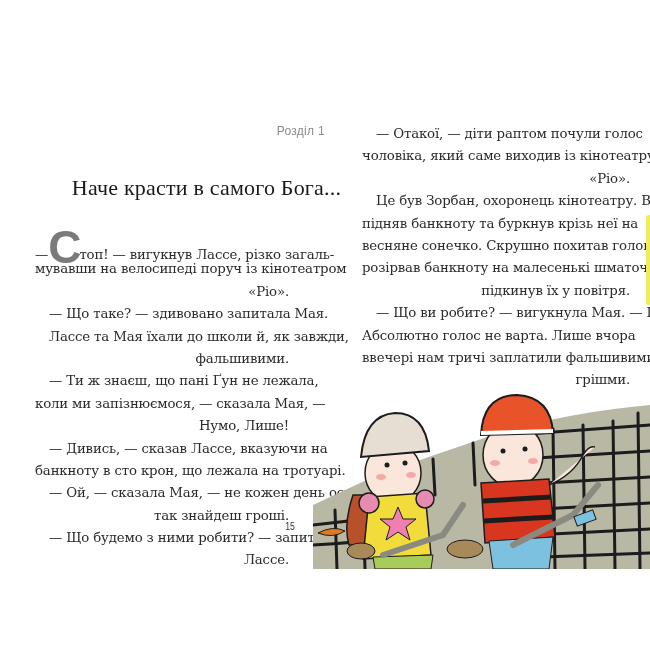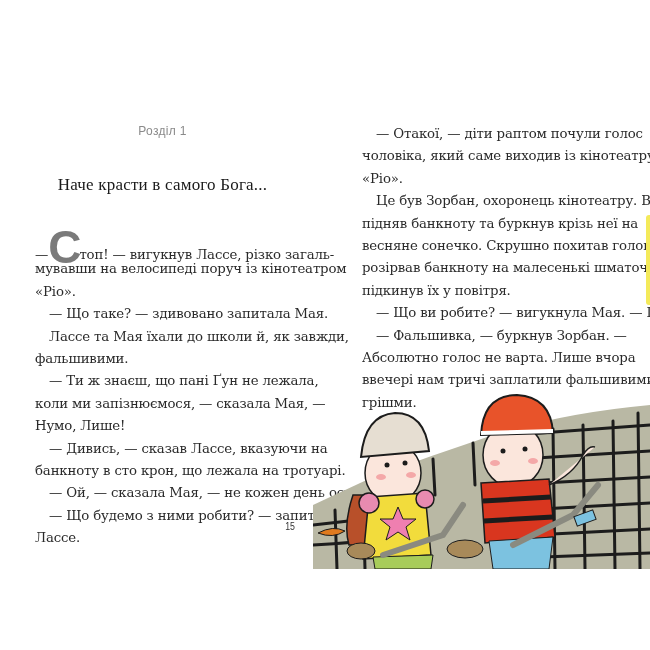--- a/index.html
+++ b/index.html
@@ -1,28 +1,28 @@
 <!DOCTYPE html>
 <html><head>
 <meta charset="utf-8">
 <style>
   html, body { margin:0; padding:0; }
   body { width:650px; height:650px; background:#ffffff; position:relative; overflow:hidden;
          font-family:"DejaVu Serif", "Liberation Serif", serif; color:#2a2a2a; }
   .page { position:absolute; top:0; height:650px; }
   .page-left { left:0; width:325px; }
   .page-right { left:325px; width:325px; }
-  .chapter-label { position:absolute; left:0; width:325px; top:124px; text-align:center;
+  .chapter-label { position:absolute; left:0; width:325px; top:124px; text-align:right;
                    font-family:"Liberation Sans", sans-serif; font-size:12px; color:#8a8a8a; letter-spacing:0.3px; }
   .chapter-title { position:absolute; left:0; width:325px; top:175px; text-align:center;
-                   font-family:"Liberation Serif", serif; font-size:17px; color:#1a1a1a; letter-spacing:0.2px; }
+                   font-family:"Liberation Serif", serif; font-size:22px; color:#1a1a1a; letter-spacing:0.2px;padding-left:44px; }
   .col { position:absolute; font-size:13.3px; line-height:22.4px; letter-spacing:-0.15px; }
   .col-left { left:35px; top:236px; width:254px; }
   .col-right { left:37px; top:123px; width:268px; }
-  .line { white-space:nowrap; display:block; height:22.4px; }
+  .line { white-space:nowrap; display:block; height:22.4px;text-align:right; }
   .indent { padding-left:14px; }
   .dropcap { font-family:"Liberation Sans", sans-serif; font-size:46px; color:#7a7a7a; font-weight:bold;
              line-height:22px; vertical-align:-4px; letter-spacing:-2px; }
   .page-number { position:absolute; left:284px; top:520px; font-family:"Liberation Sans", sans-serif;
                  font-size:11px; color:#333; transform:scaleX(0.8); }
   .yellow-edge { position:absolute; left:646px; top:215px; width:6px; height:90px; background:#f4ea5a;
                  border-radius:3px; }
   .illustration { position:absolute; left:313px; top:385px; width:337px; height:184px; }
 </style>
 </head>
@@ -38,39 +38,39 @@
     <span class="line">«Ріо».</span>
     <span class="line indent">— Що таке? — здивовано запитала Мая.</span>
     <span class="line indent">Лассе та Мая їхали до школи й, як завжди,</span>
     <span class="line">фальшивими.</span>
     <span class="line indent">— Ти ж знаєш, що пані Ґун не лежала,</span>
     <span class="line">коли ми запізнюємося, — сказала Мая, —</span>
     <span class="line">Нумо, Лише!</span>
     <span class="line indent">— Дивись, — сказав Лассе, вказуючи на</span>
     <span class="line">банкноту в сто крон, що лежала на тротуарі.</span>
     <span class="line indent">— Ой, — сказала Мая, — не кожен день ось</span>
+    <span class="line">так знайдеш гроші.</span>
     <span class="line indent">— Що будемо з ними робити? — запитав</span>
     <span class="line">Лассе.</span>
   </div>
 
   <div class="page-number">15</div>
 </div>
 
 <div class="page page-right">
   <div class="col col-right">
     <span class="line indent">— Отакої, — діти раптом почули голос</span>
     <span class="line">чоловіка, який саме виходив із кінотеатру</span>
     <span class="line">«Ріо».</span>
     <span class="line indent">Це був Зорбан, охоронець кінотеатру. Він</span>
     <span class="line">підняв банкноту та буркнув крізь неї на</span>
     <span class="line">весняне сонечко. Скрушно похитав головою,</span>
     <span class="line">розірвав банкноту на малесенькі шматочки та</span>
     <span class="line">підкинув їх у повітря.</span>
     <span class="line indent">— Що ви робите? — вигукнула Мая. — Це ж</span>
-    <span class="line indent">— Фальшивка, — буркнув Зорбан. —</span>
     <span class="line">Абсолютно голос не варта. Лише вчора</span>
     <span class="line">ввечері нам тричі заплатили фальшивими</span>
     <span class="line">грішми.</span>
   </div>
 </div>
 
 <div class="yellow-edge"></div>
 
 <div class="illustration">
   <svg width="337" height="184" viewBox="0 0 337 184" xmlns="http://www.w3.org/2000/svg">

